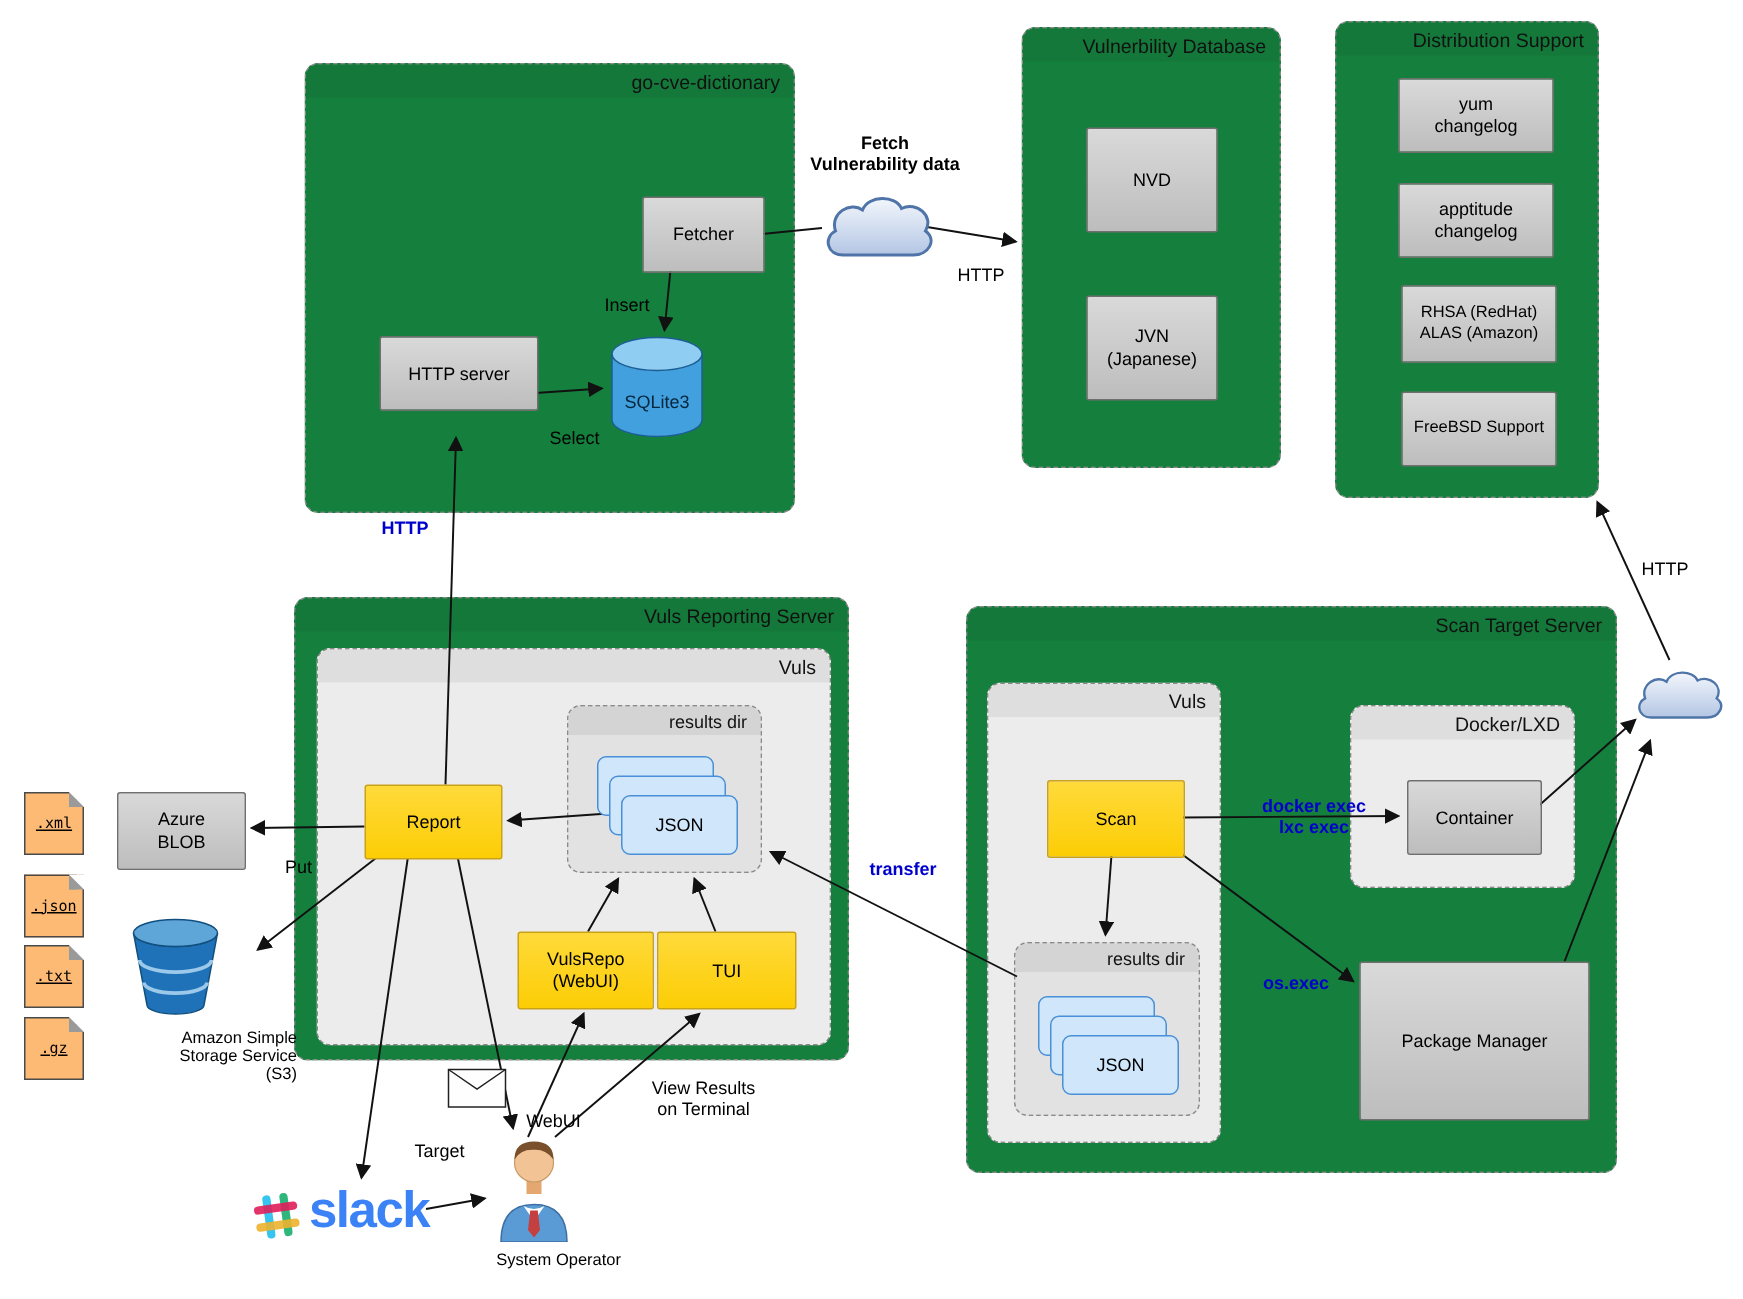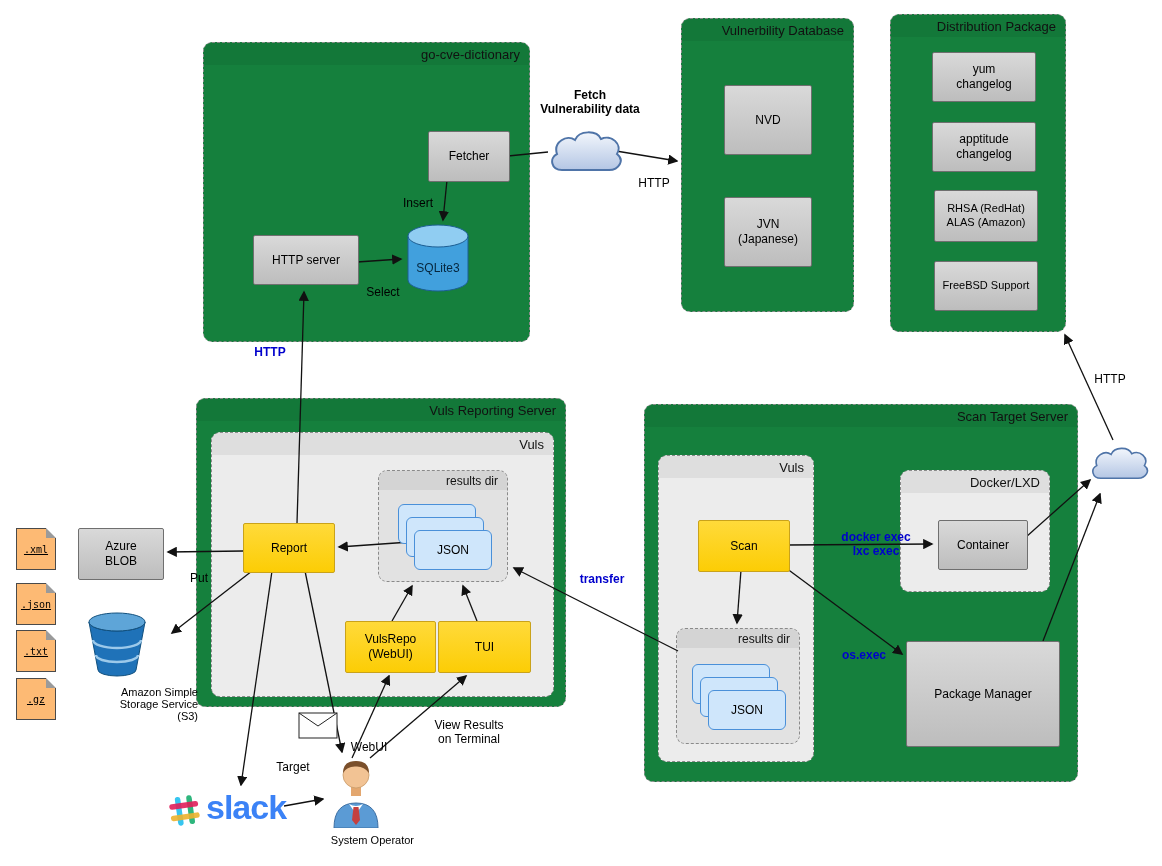--- a/index.html
+++ b/index.html
@@ -44,21 +44,21 @@
   </div>
 
   <div class="container" style="left:681px;top:18px;width:171px;height:292px">
     <div class="hd">
         <span>Vulnerbility Database</span>
       </div>
   </div>
 
   <div class="container" style="left:890px;top:14px;width:174px;height:316px">
     <div class="hd">
-        <span>Distribution Package</span>
+        <span>Distribution Support</span>
       </div>
   </div>
 
   <div class="container" style="left:196px;top:398px;width:368px;height:307px">
     <div class="hd">
         <span>Vuls Reporting Server</span>
       </div>
   </div>
 
   <div class="container lvl2" style="left:211px;top:432px;width:341px;height:263px">
@@ -123,21 +123,21 @@
       <line x1="678" y1="651" x2="514" y2="568" marker-end="url(#ah)"></line>
       <line x1="788" y1="545" x2="932" y2="544" marker-end="url(#ah)"></line>
       <line x1="786" y1="568" x2="902" y2="654" marker-end="url(#ah)"></line>
       <line x1="1026" y1="537" x2="1090" y2="480" marker-end="url(#ah)"></line>
       <line x1="1043" y1="641" x2="1100" y2="494" marker-end="url(#ah)"></line>
       <line x1="1113" y1="440" x2="1065" y2="335" marker-end="url(#ah)"></line>
     </g>
   </svg>
 
   <div class="node gray" style="left:428px;top:131px;width:80px;height:49px">Fetcher</div>
-  <div class="node gray" style="left:253px;top:235px;width:104px;height:48px">HTTP server</div>
+  <div class="node gray" style="left:253px;top:224px;width:104px;height:48px">HTTP server</div>
   <div class="node gray" style="left:724px;top:85px;width:86px;height:68px">NVD</div>
   <div class="node gray" style="left:724px;top:197px;width:86px;height:68px">JVN
 (Japanese)</div>
   <div class="node gray" style="left:932px;top:52px;width:102px;height:48px">yum
 changelog</div>
   <div class="node gray" style="left:932px;top:122px;width:102px;height:48px">apptitude
 changelog</div>
   <div class="node gray small" style="left:934px;top:190px;width:102px;height:50px">RHSA (RedHat)
 ALAS (Amazon)</div>
   <div class="node gray small" style="left:934px;top:261px;width:102px;height:48px">FreeBSD Support</div>

